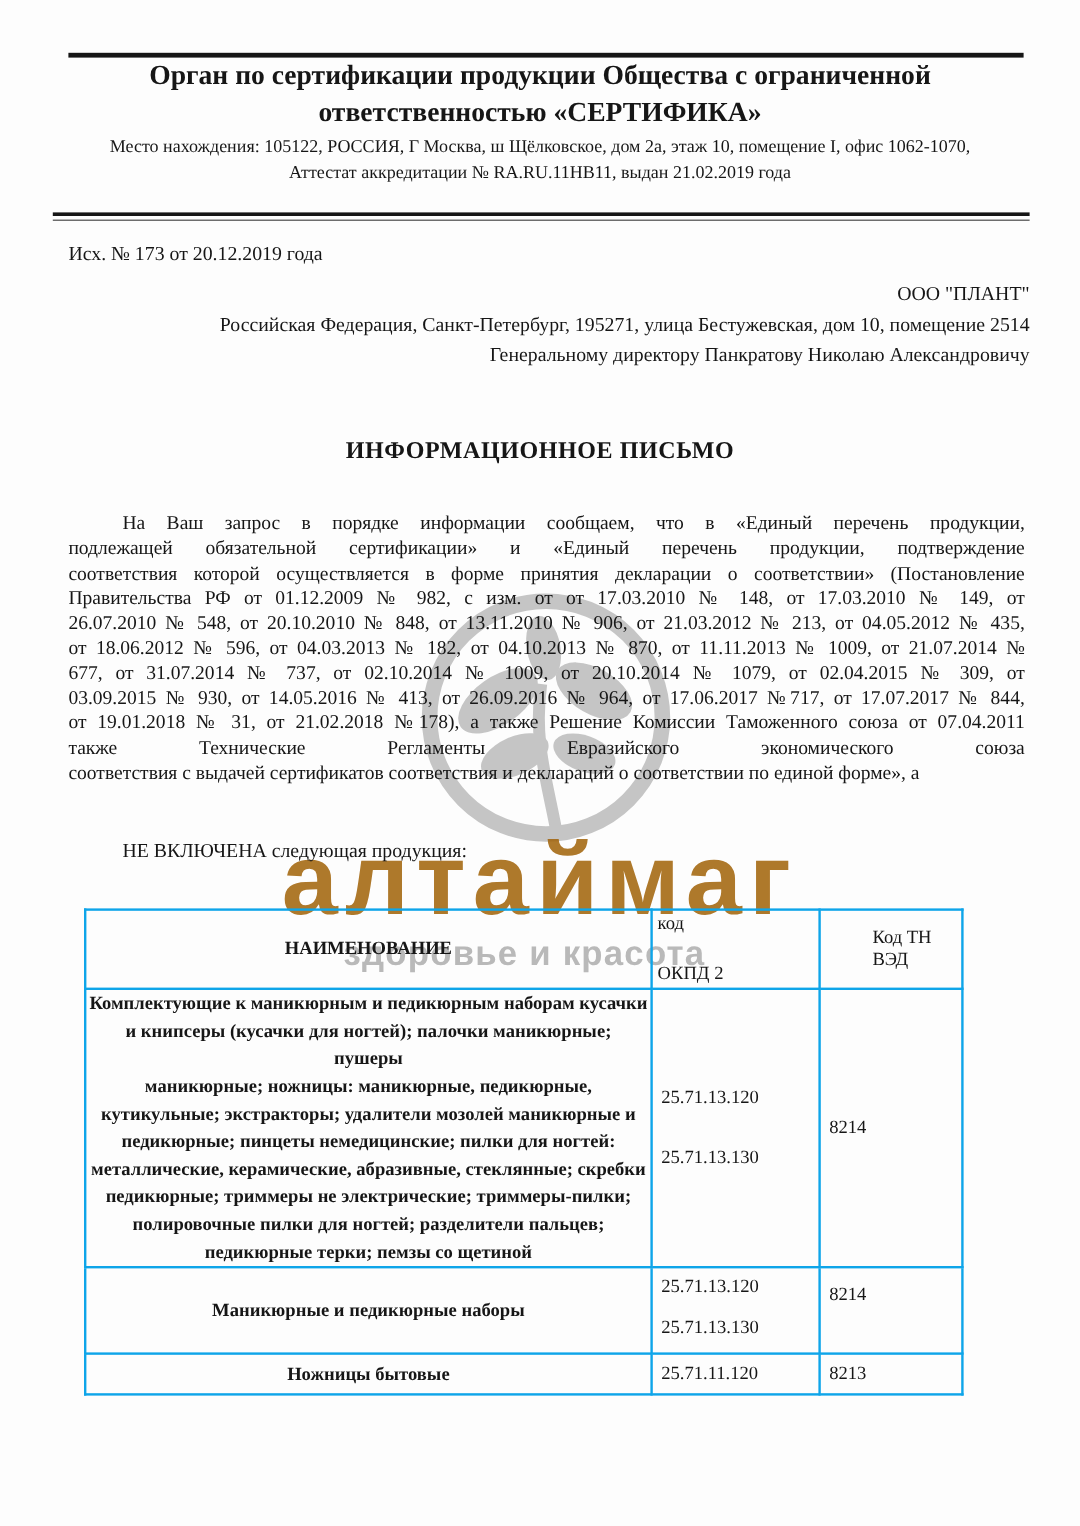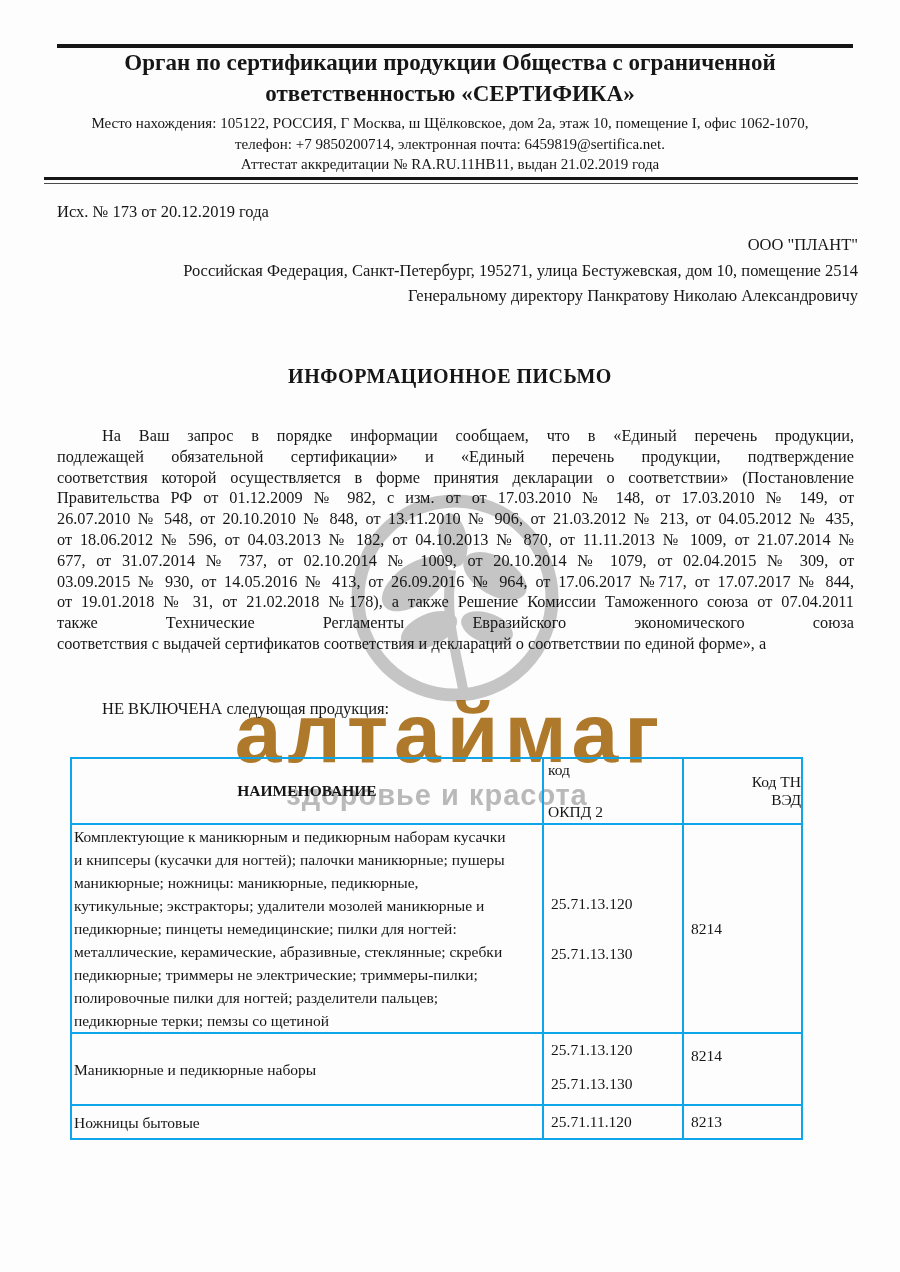--- a/index.html
+++ b/index.html
@@ -34,22 +34,22 @@
   .c-okpd{width:140px;}
   .c-tnved{width:119px;}
   tr.hd{height:66px;}
   tr.r1{height:206px;}
   tr.r2{height:72px;}
   tr.r3{height:32px;}
   tr.r4{height:34px;}
   .th-name{font-weight:bold;text-align:center;vertical-align:middle;font-size:15.5px;}
   .th-okpd{vertical-align:top;text-align:left;padding:2px 0 0 4px;}
   .th-okpd div + div{margin-top:24px;}
-  .th-tnved{text-align:right;vertical-align:middle;padding-left:43px;}
-  .name-cell{vertical-align:middle;line-height:23px;padding:0 2px;}
+  .th-tnved{text-align:left;vertical-align:middle;padding-left:43px;}
+  .name-cell{text-align:center;vertical-align:middle;line-height:23px;padding:0 2px;font-weight:bold;}
   .code-cell{vertical-align:middle;text-align:left;padding-left:7px;}
   tr.r1 .code-cell div + div{margin-top:32px;}
   tr.r2 .code-cell{vertical-align:top;padding-top:7px;}
   tr.r2 .code-cell div + div{margin-top:16px;}
   .tnved-cell{vertical-align:middle;text-align:left;padding-left:7px;}
   tr.r2 .tnved-cell{vertical-align:top;padding-top:13px;}
   
   .wm{position:absolute;z-index:0;pointer-events:none;}
   .wm-logo{left:345px;top:488px;width:220px;height:220px;opacity:.5;}
   .wm-brand{
@@ -83,21 +83,20 @@
   <div class="wm wm-tagline">здоровье и красота</div>
 
   <div class="layer rule-top"></div>
   <div class="layer org-head">
     <div class="org-title">
         <div>Орган по сертификации продукции Общества с ограниченной</div>
         <div>ответственностью «СЕРТИФИКА»</div>
       </div>
     <div class="org-addr">
         <div>Место нахождения: 105122, РОССИЯ, Г Москва, ш Щёлковское, дом 2а, этаж 10, помещение I, офис 1062-1070,</div>
-        <div>телефон: +7 9850200714, электронная почта: 6459819@sertifica.net.</div>
         <div>Аттестат аккредитации № RA.RU.11НВ11, выдан 21.02.2019 года</div>
       </div>
   </div>
   <div class="layer divider"></div>
 
   <div class="layer outgoing">Исх. № 173 от 20.12.2019 года</div>
   <div class="layer recipient">
     <div>ООО "ПЛАНТ"</div>
     <div>Российская Федерация, Санкт-Петербург, 195271, улица Бестужевская, дом 10, помещение 2514</div>
     <div>Генеральному директору Панкратову Николаю Александровичу</div>

